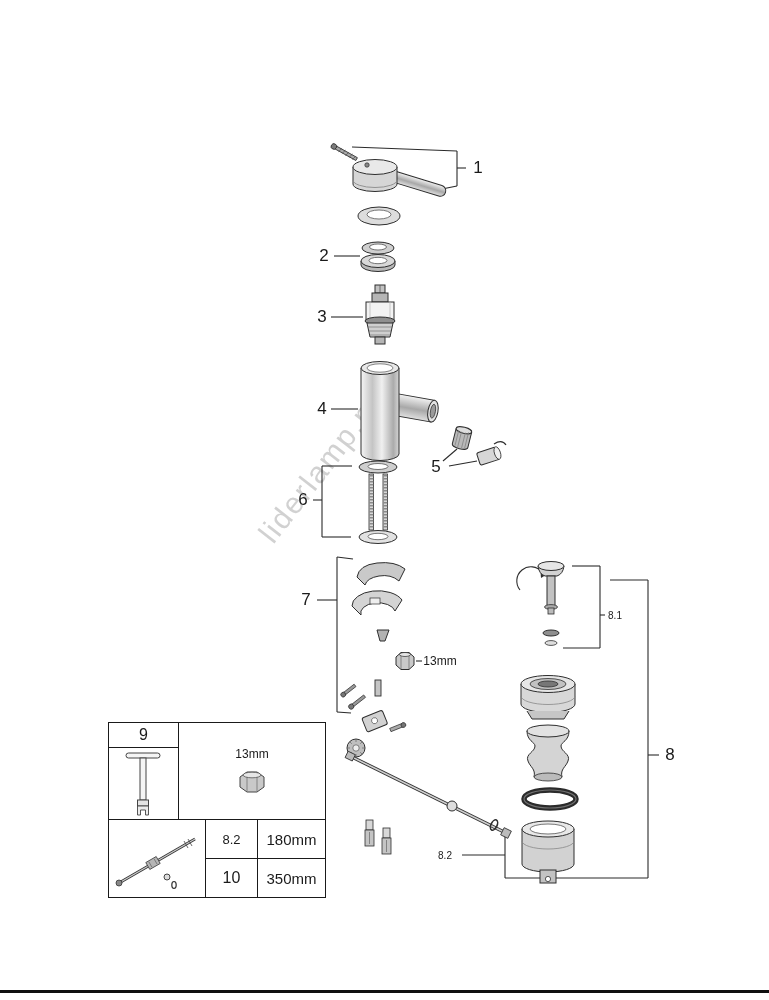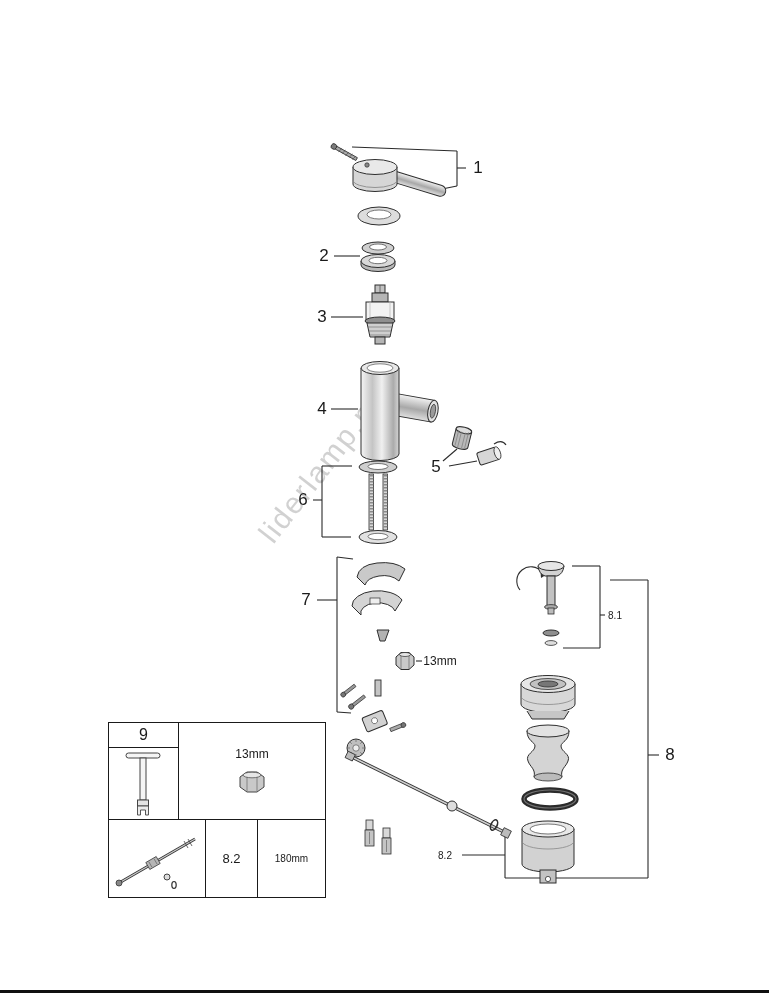--- a/index.html
+++ b/index.html
@@ -24,21 +24,21 @@
   .pb-tool { width:70px; border-right:1.5px solid #1a1a1a; display:flex; flex-direction:column; }
   .pb-ref { height:25px; display:flex; align-items:center; justify-content:center; font-size:16px; border-bottom:1.2px solid #1a1a1a; }
   .pb-tool-art { flex:1; display:flex; align-items:center; justify-content:center; }
   .pb-size { flex:1; display:flex; flex-direction:column; align-items:center; justify-content:center; gap:7px; font-size:12px; }
   .pb-bottom { flex:1; display:flex; }
   .pb-rod { width:97px; border-right:1.5px solid #1a1a1a; display:flex; align-items:center; justify-content:center; }
   .pb-table { flex:1; display:flex; flex-direction:column; }
   .pb-row { flex:1; display:flex; }
   .pb-row.second { border-top:1.2px solid #1a1a1a; }
   .pb-cell-ref { width:52px; border-right:1.2px solid #1a1a1a; display:flex; align-items:center; justify-content:center; }
-  .pb-cell-len { flex:1; display:flex; align-items:center; justify-content:center; font-size:10px; }
+  .pb-cell-len { flex:1; display:flex; align-items:center; justify-content:center; font-size:15px; }
   .pb-row.first .pb-cell-ref { font-size:13px; }
   .pb-row.second .pb-cell-ref { font-size:16px; }
   .bottom-rule { position:absolute; left:0; top:990px; width:769px; height:2.5px; background:#101010; z-index:3; }
 </style>
 </head>
 <body>
 
 <div class="stage">
 
   <div class="watermark">liderlamp.pl</div>
@@ -351,18 +351,22 @@
           </g>
           <circle cx="56" cy="54" r="3" fill="#dddddd" stroke="#333" stroke-width="0.9"></circle>
           <ellipse cx="63" cy="62" rx="2.2" ry="3.5" fill="none" stroke="#333" stroke-width="1.2"></ellipse>
         </svg>
       </div>
       <div class="pb-table">
         <div class="pb-row first">
           <div class="pb-cell-ref">8.2</div>
           <div class="pb-cell-len">180mm</div>
         </div>
+        <div class="pb-row second">
+          <div class="pb-cell-ref">10</div>
+          <div class="pb-cell-len">350mm</div>
+        </div>
       </div>
     </div>
   </div>
 
   <div class="bottom-rule"></div>
 </div>
 
 </body></html>

